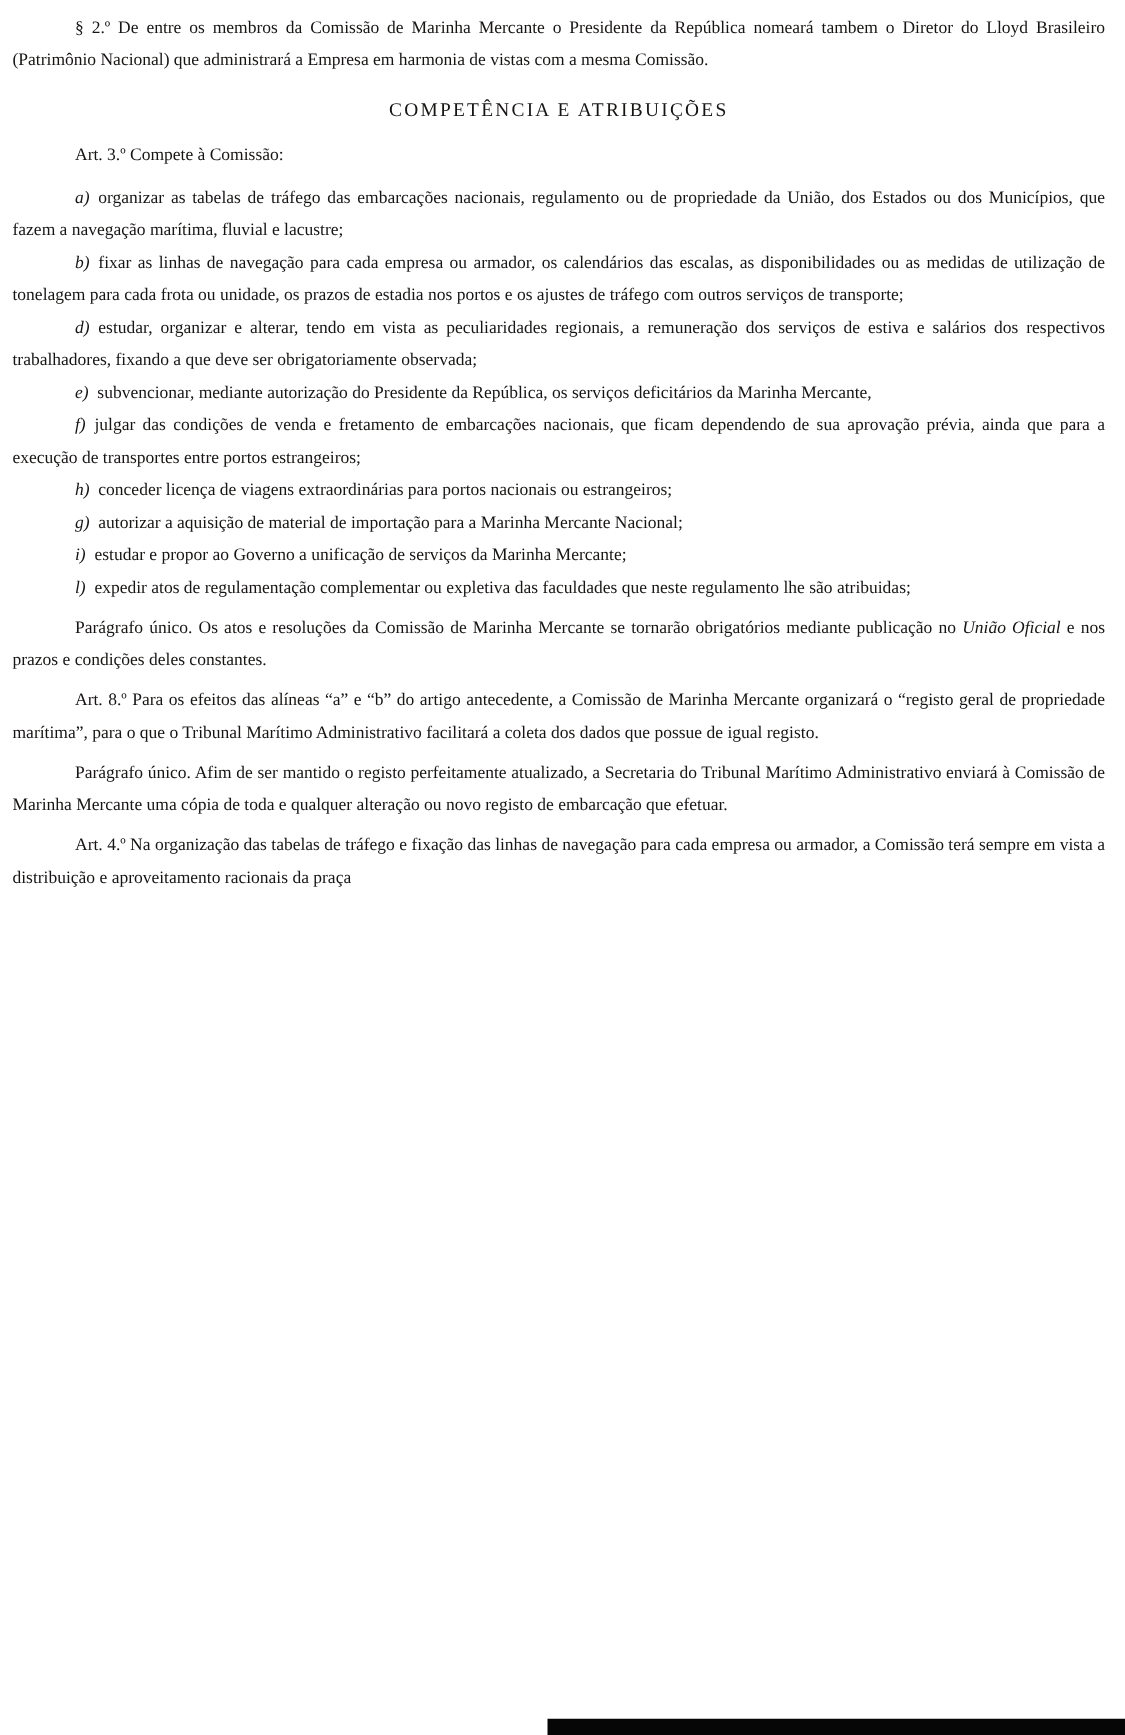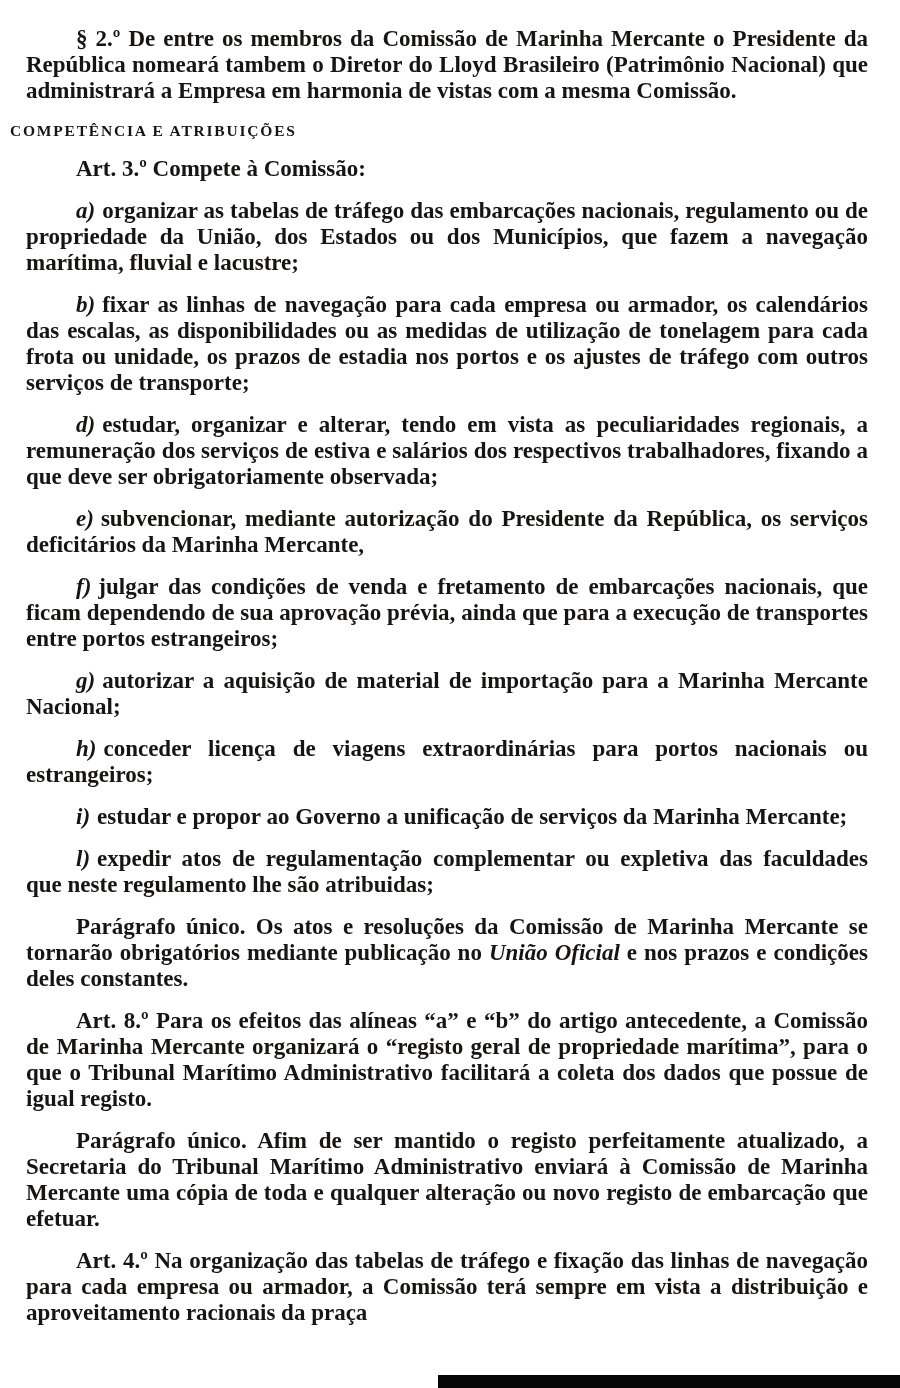--- a/index.html
+++ b/index.html
@@ -10,33 +10,32 @@
     background: #ffffff;
     overflow: hidden;
     position: relative;
     font-family: "Liberation Serif", "DejaVu Serif", serif;
     color: #171513;
   }
   .page {
     padding: 10px 16px 0 10px;
   }
   p {
-    margin: 16px;
-    font-size: 23px;
+    margin: 0;
+    font-size: 14px;
     line-height: 26px;
     text-align: justify;
     text-indent: 50px;
-    font-weight: bold;
   }
   .heading {
     margin: 18px 0 14px 0;
     font-size: 15.5px;
-    font-weight: bold;
+    font-weight: normal;
     letter-spacing: 1.8px;
-    text-align: left;
+    text-align: center;
     text-indent: 0;
     font-family: "Liberation Serif", "DejaVu Serif", serif;
   }
   .gap-sm { margin-top: 6px; }
   .gap-items { margin-top: 8px; }
   .item-label {
     font-style: italic;
     margin-right: 7px;
   }
   em { font-style: italic; }
@@ -58,22 +57,22 @@
 
   <h2 class="heading">COMPETÊNCIA E ATRIBUIÇÕES</h2>
 
   <p>Art. 3.º Compete à Comissão:</p>
 
   <p class="gap-items"><span class="item-label">a)</span><span>organizar as tabelas de tráfego das embarcações nacionais, regulamento ou de propriedade da União, dos Estados ou dos Municípios, que fazem a navegação marítima, fluvial e lacustre;</span></p>
   <p><span class="item-label">b)</span><span>fixar as linhas de navegação para cada empresa ou armador, os calendários das escalas, as disponibilidades ou as medidas de utilização de tonelagem para cada frota ou unidade, os prazos de estadia nos portos e os ajustes de tráfego com outros serviços de transporte;</span></p>
   <p><span class="item-label">d)</span><span>estudar, organizar e alterar, tendo em vista as peculiaridades regionais, a remuneração dos serviços de estiva e salários dos respectivos trabalhadores, fixando a que deve ser obrigatoriamente observada;</span></p>
   <p><span class="item-label">e)</span><span>subvencionar, mediante autorização do Presidente da República, os serviços deficitários da Marinha Mercante,</span></p>
   <p><span class="item-label">f)</span><span>julgar das condições de venda e fretamento de embarcações nacionais, que ficam dependendo de sua aprovação prévia, ainda que para a execução de transportes entre portos estrangeiros;</span></p>
+  <p><span class="item-label">h)</span><span>conceder licença de viagens extraordinárias para portos nacionais ou estrangeiros;</span></p>
   <p><span class="item-label">g)</span><span>autorizar a aquisição de material de importação para a Marinha Mercante Nacional;</span></p>
-  <p><span class="item-label">h)</span><span>conceder licença de viagens extraordinárias para portos nacionais ou estrangeiros;</span></p>
   <p><span class="item-label">i)</span><span>estudar e propor ao Governo a unificação de serviços da Marinha Mercante;</span></p>
   <p><span class="item-label">l)</span><span>expedir atos de regulamentação complementar ou expletiva das faculdades que neste regulamento lhe são atribuidas;</span></p>
 
   <p class="gap-sm"><span>Parágrafo único. Os atos e resoluções da Comissão de Marinha Mercante se tornarão obrigatórios mediante publicação no </span><em>União Oficial</em><span> e nos prazos e condições deles constantes.</span></p>
 
   <p class="gap-sm">Art. 8.º Para os efeitos das alíneas “a” e “b” do artigo antecedente, a Comissão de Marinha Mercante organizará o “registo geral de propriedade marítima”, para o que o Tribunal Marítimo Administrativo facilitará a coleta dos dados que possue de igual registo.</p>
 
   <p class="gap-sm">Parágrafo único. Afim de ser mantido o registo perfeitamente atualizado, a Secretaria do Tribunal Marítimo Administrativo enviará à Comissão de Marinha Mercante uma cópia de toda e qualquer alteração ou novo registo de embarcação que efetuar.</p>
 
   <p class="gap-sm">Art. 4.º Na organização das tabelas de tráfego e fixação das linhas de navegação para cada empresa ou armador, a Comissão terá sempre em vista a distribuição e aproveitamento racionais da praça</p>

